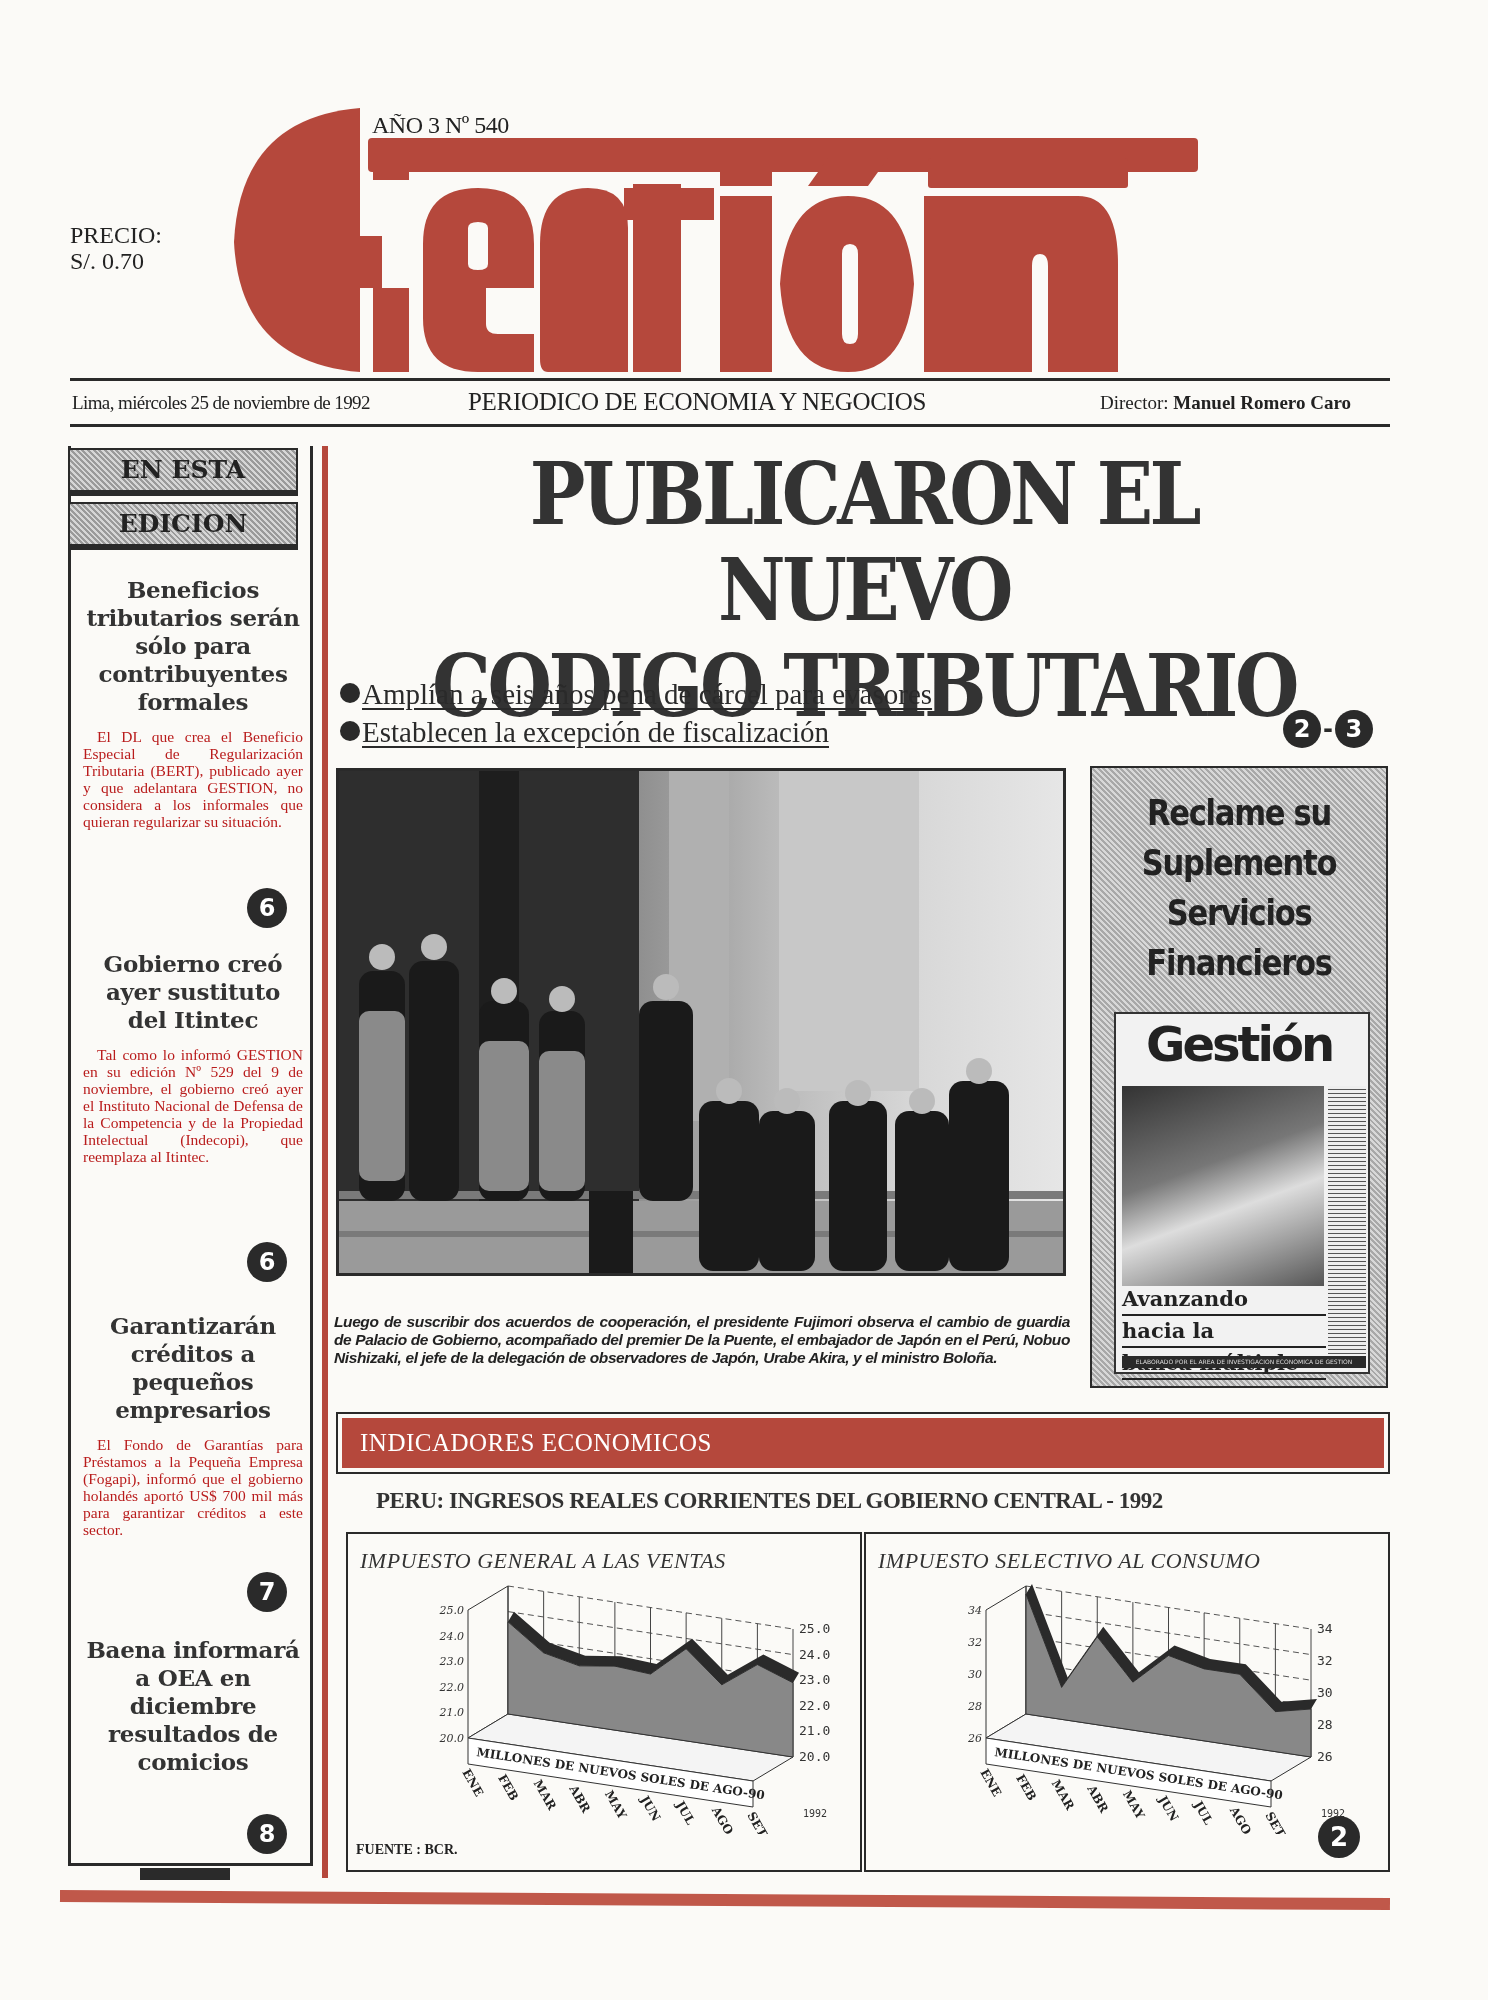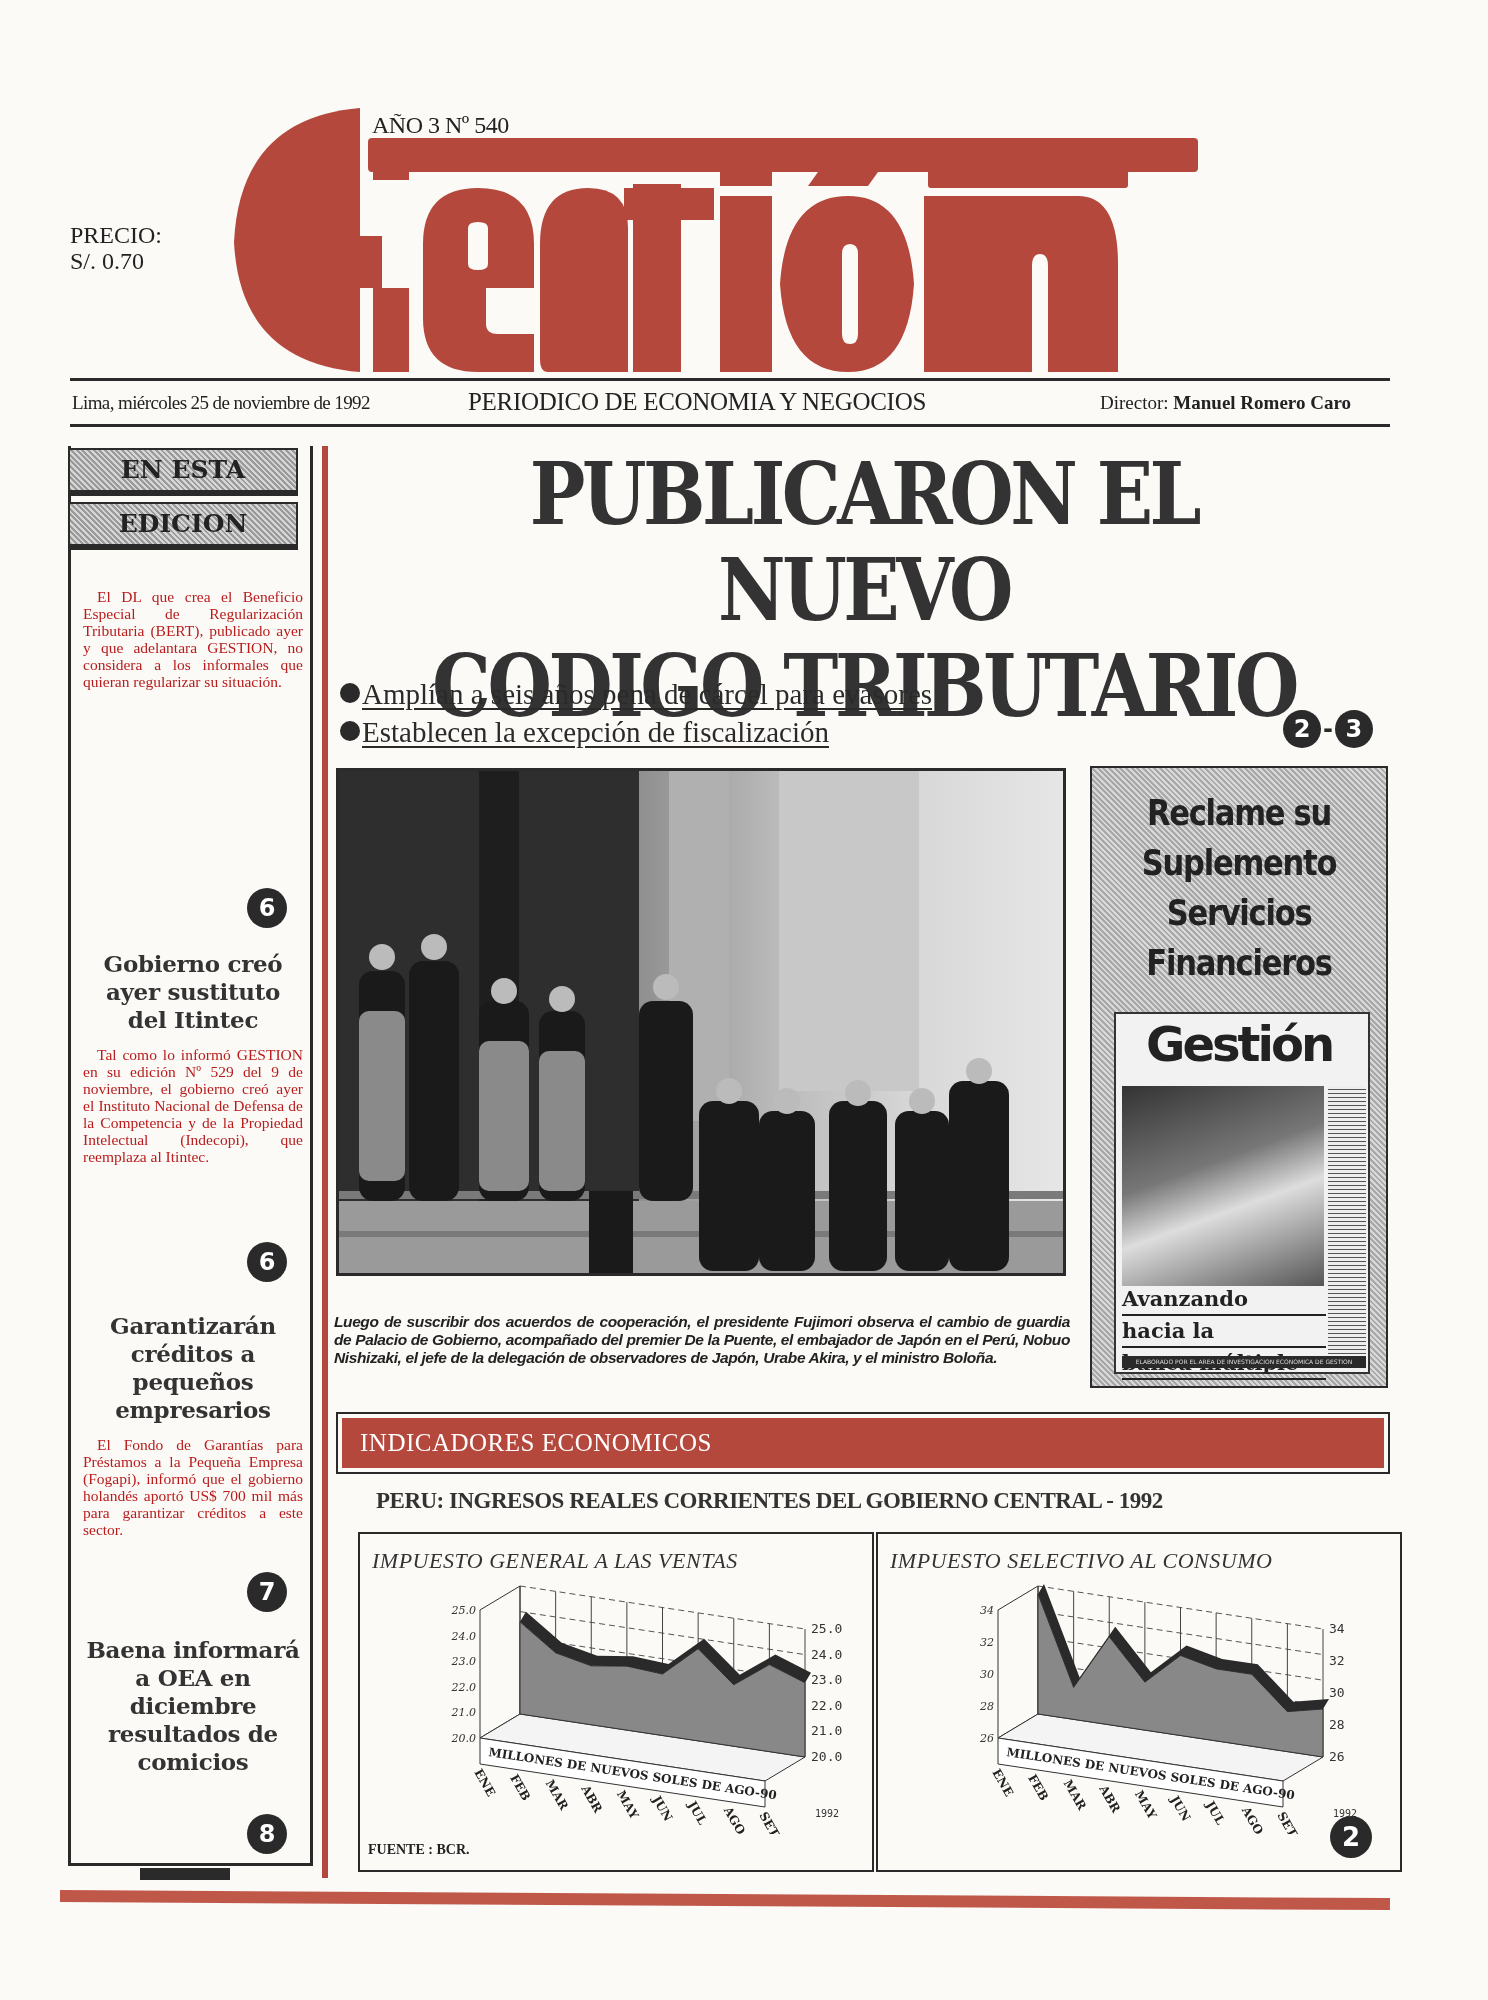--- a/index.html
+++ b/index.html
@@ -56,21 +56,21 @@
   .mini-col { position: absolute; left: 212px; top: 72px; width: 38px; height: 268px; background: repeating-linear-gradient(0deg,#555 0 1px,#eee 1px 4px); }
   .mini-head { position: absolute; left: 6px; top: 270px; width: 204px; font-family: "DejaVu Serif", serif; font-weight: bold; font-size: 21px; line-height: 30px; color: #222; }
   .mini-head div { border-bottom: 2px solid #222; }
   .mini-foot { position: absolute; left: 6px; top: 342px; width: 244px; height: 12px; background: #2a2a2a; color: #ddd; font-size: 6px; text-align: center; line-height: 12px; font-family: "DejaVu Sans", sans-serif; }
 
   
   .ind-box { left: 336px; top: 1412px; width: 1054px; height: 62px; border: 2px solid #2a2a2a; padding: 4px; }
   .ind-bar { width: 100%; height: 100%; background: #b5483c; color: #fff; font-family: "Liberation Serif", serif; font-size: 25px; line-height: 50px; padding-left: 18px; letter-spacing: 0.5px; }
   .ind-sub { left: 376px; top: 1488px; font-family: "Liberation Serif", serif; font-weight: bold; font-size: 23px; color: #333; letter-spacing: -0.5px; }
 
-  .chart { top: 1532px; height: 340px; border: 2px solid #2a2a2a; background: #fbfaf7; margin-left: 12px; }
+  .chart { top: 1532px; height: 340px; border: 2px solid #2a2a2a; background: #fbfaf7; }
   .chart-title { position: absolute; left: 12px; top: 14px; font-family: "Liberation Serif", serif; font-style: italic; font-size: 22px; color: #333; letter-spacing: 0.5px; }
   .chart svg { position: absolute; left: 0; top: 0; }
   .fuente { position: absolute; left: 8px; top: 308px; font-family: "Liberation Serif", serif; font-weight: bold; font-size: 14px; color: #222; text-align: center; }
   .chart-badge { position: absolute; right: 28px; top: 282px; width: 42px; height: 42px; border-radius: 50%; background: #2a2a2a; color: #fff; font-family: "DejaVu Sans", sans-serif; font-weight: bold; font-size: 26px; line-height: 42px; text-align: center; }
 
   .bottom-rule { left: 60px; top: 1890px; width: 1330px; height: 12px; background: #c0584a; transform: rotate(0.35deg); transform-origin: left; }
 </style>
 </head>
 <body>
 
@@ -116,20 +116,21 @@
   <span>Director:</span>
   <b>Manuel Romero Caro</b>
 </div>
 <div class="abs rule" style="top:424px;"></div>
 
 <div class="abs sidebar">
   <div class="tag" style="top:2px;">EN ESTA</div>
   <div class="tag" style="top:56px;">EDICION</div>
 
   <div class="story" style="top:130px;">
+    <h3>Beneficios tributarios serán sólo para contribuyentes formales</h3>
     <p>El DL que crea el Beneficio Especial de Regularización Tributaria (BERT), publicado ayer y que adelantara GESTION, no considera a los informales que quieran regularizar su situación.</p>
   </div>
   <div class="badge" style="left:176px; top:442px;">6</div>
 
   <div class="story" style="top:504px;">
     <h3>Gobierno creó ayer sustituto del Itintec</h3>
     <p>Tal como lo informó GESTION en su edición Nº 529 del 9 de noviembre, el gobierno creó ayer el Instituto Nacional de Defensa de la Competencia y de la Propiedad Intelectual (Indecopi), que reemplaza al Itintec.</p>
   </div>
   <div class="badge" style="left:176px; top:796px;">6</div>
 

